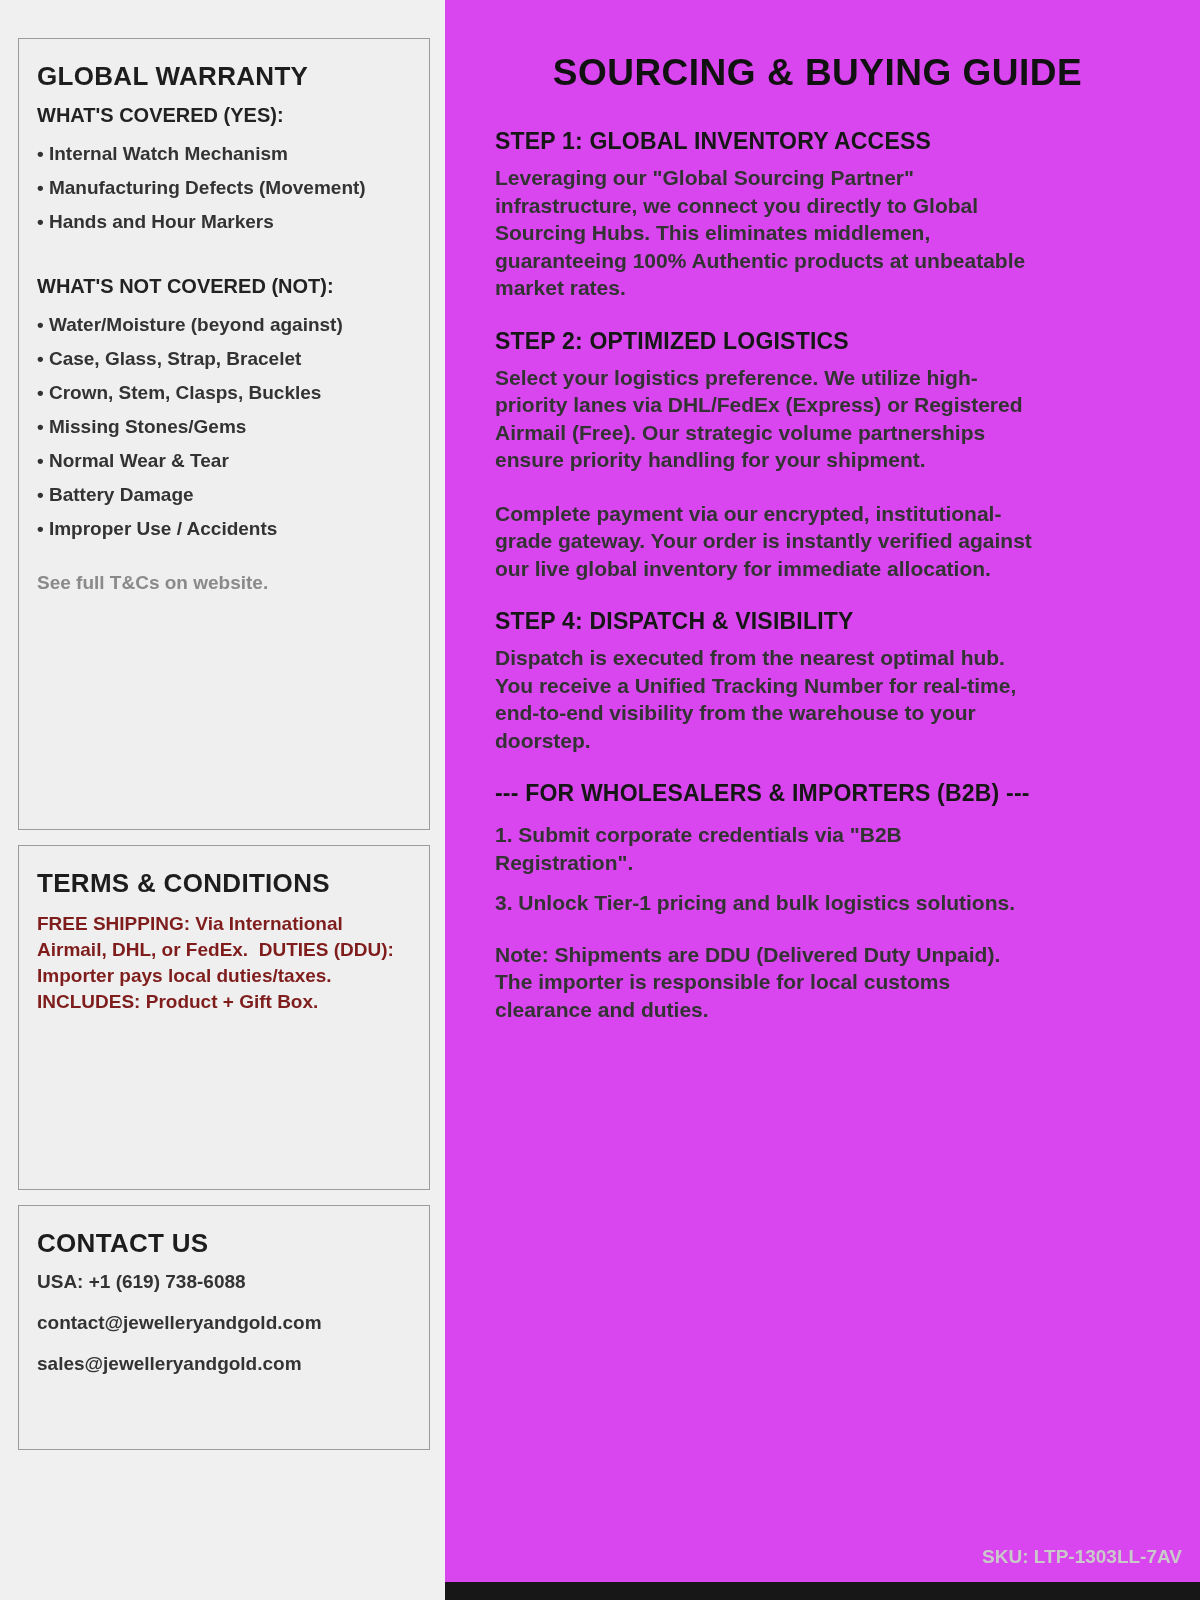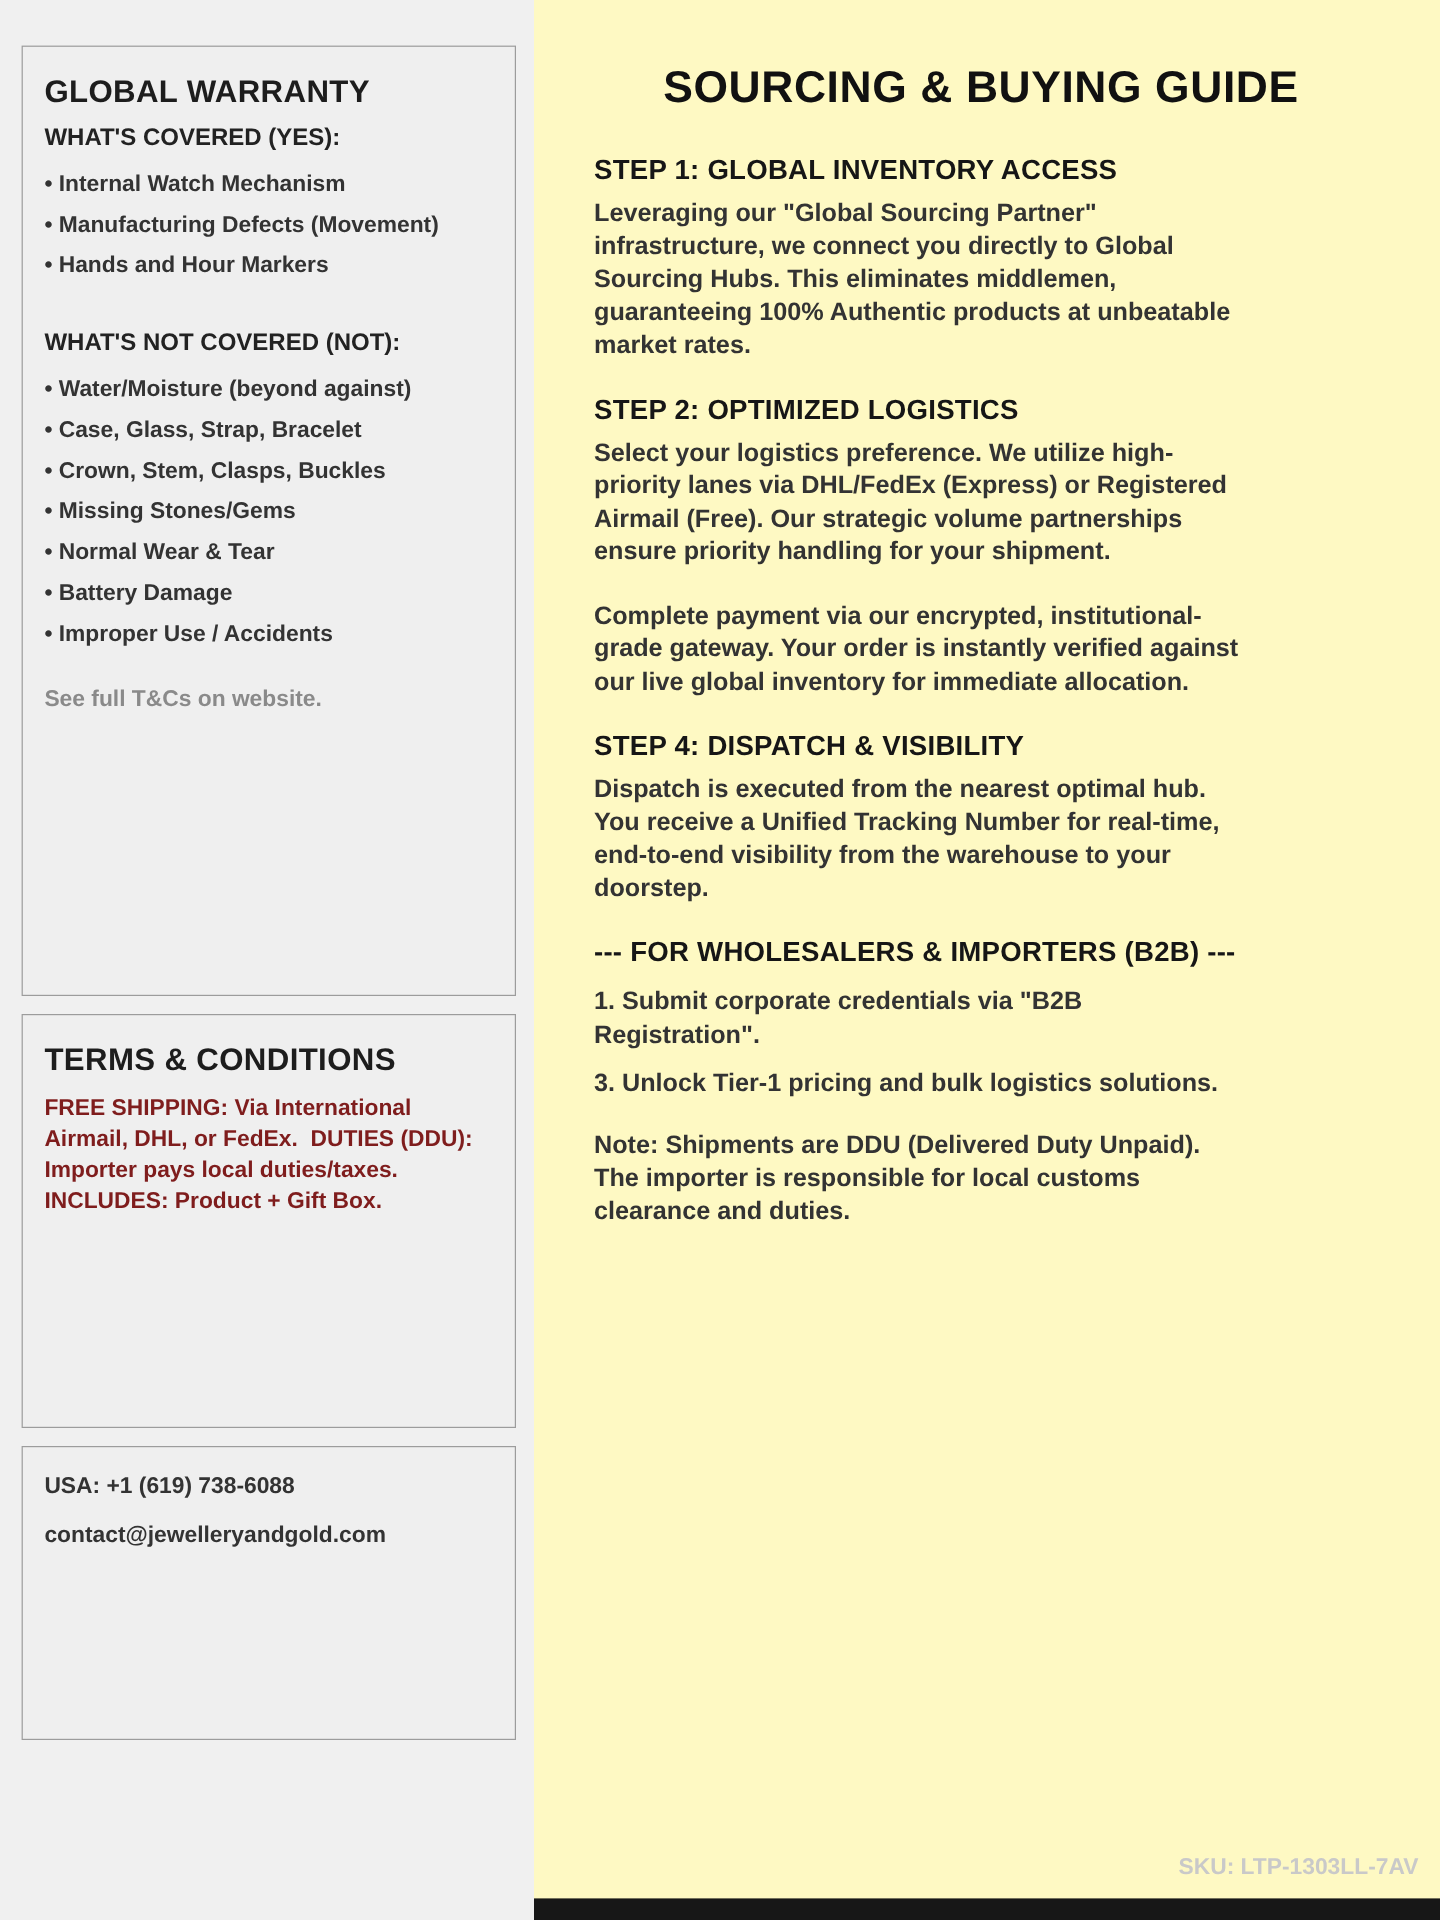--- a/index.html
+++ b/index.html
@@ -76,21 +76,21 @@
     color: #333;
     margin-bottom: 19px;
   }
 
   
   .main {
     position: absolute;
     left: 445px; top: 0;
     width: 755px;
     height: 1600px;
-    background: #fef9c3;
+    background: #d946ef;
     padding: 52px 60px 0 50px;
   }
   .main h1 {
     text-align: center;
     font-size: 37px;
     font-weight: 800;
     letter-spacing: 0.5px;
     color: #111;
     margin-bottom: 34px;
   }
@@ -157,22 +157,24 @@
       </ul>
       <p class="footnote">See full T&amp;Cs on website.</p>
     </section>
 
     <section class="box box-terms">
       <h2>TERMS &amp; CONDITIONS</h2>
       <p class="terms-body">FREE SHIPPING: Via International Airmail, DHL, or FedEx.  DUTIES (DDU): Importer pays local duties/taxes.  INCLUDES: Product + Gift Box.</p>
     </section>
 
     <section class="box box-contact">
+      <h2>CONTACT US</h2>
       <p class="contact-line">USA: +1 (619) 738-6088</p>
       <p class="contact-line">contact@jewelleryandgold.com</p>
+      <p class="contact-line">sales@jewelleryandgold.com</p>
     </section>
 
   </aside>
 
   <main class="main">
     <h1>SOURCING &amp; BUYING GUIDE</h1>
 
     <section class="step">
       <h2>STEP 1: GLOBAL INVENTORY ACCESS</h2>
       <p>Leveraging our "Global Sourcing Partner" infrastructure, we connect you directly to Global Sourcing Hubs. This eliminates middlemen, guaranteeing 100% Authentic products at unbeatable market rates.</p>

